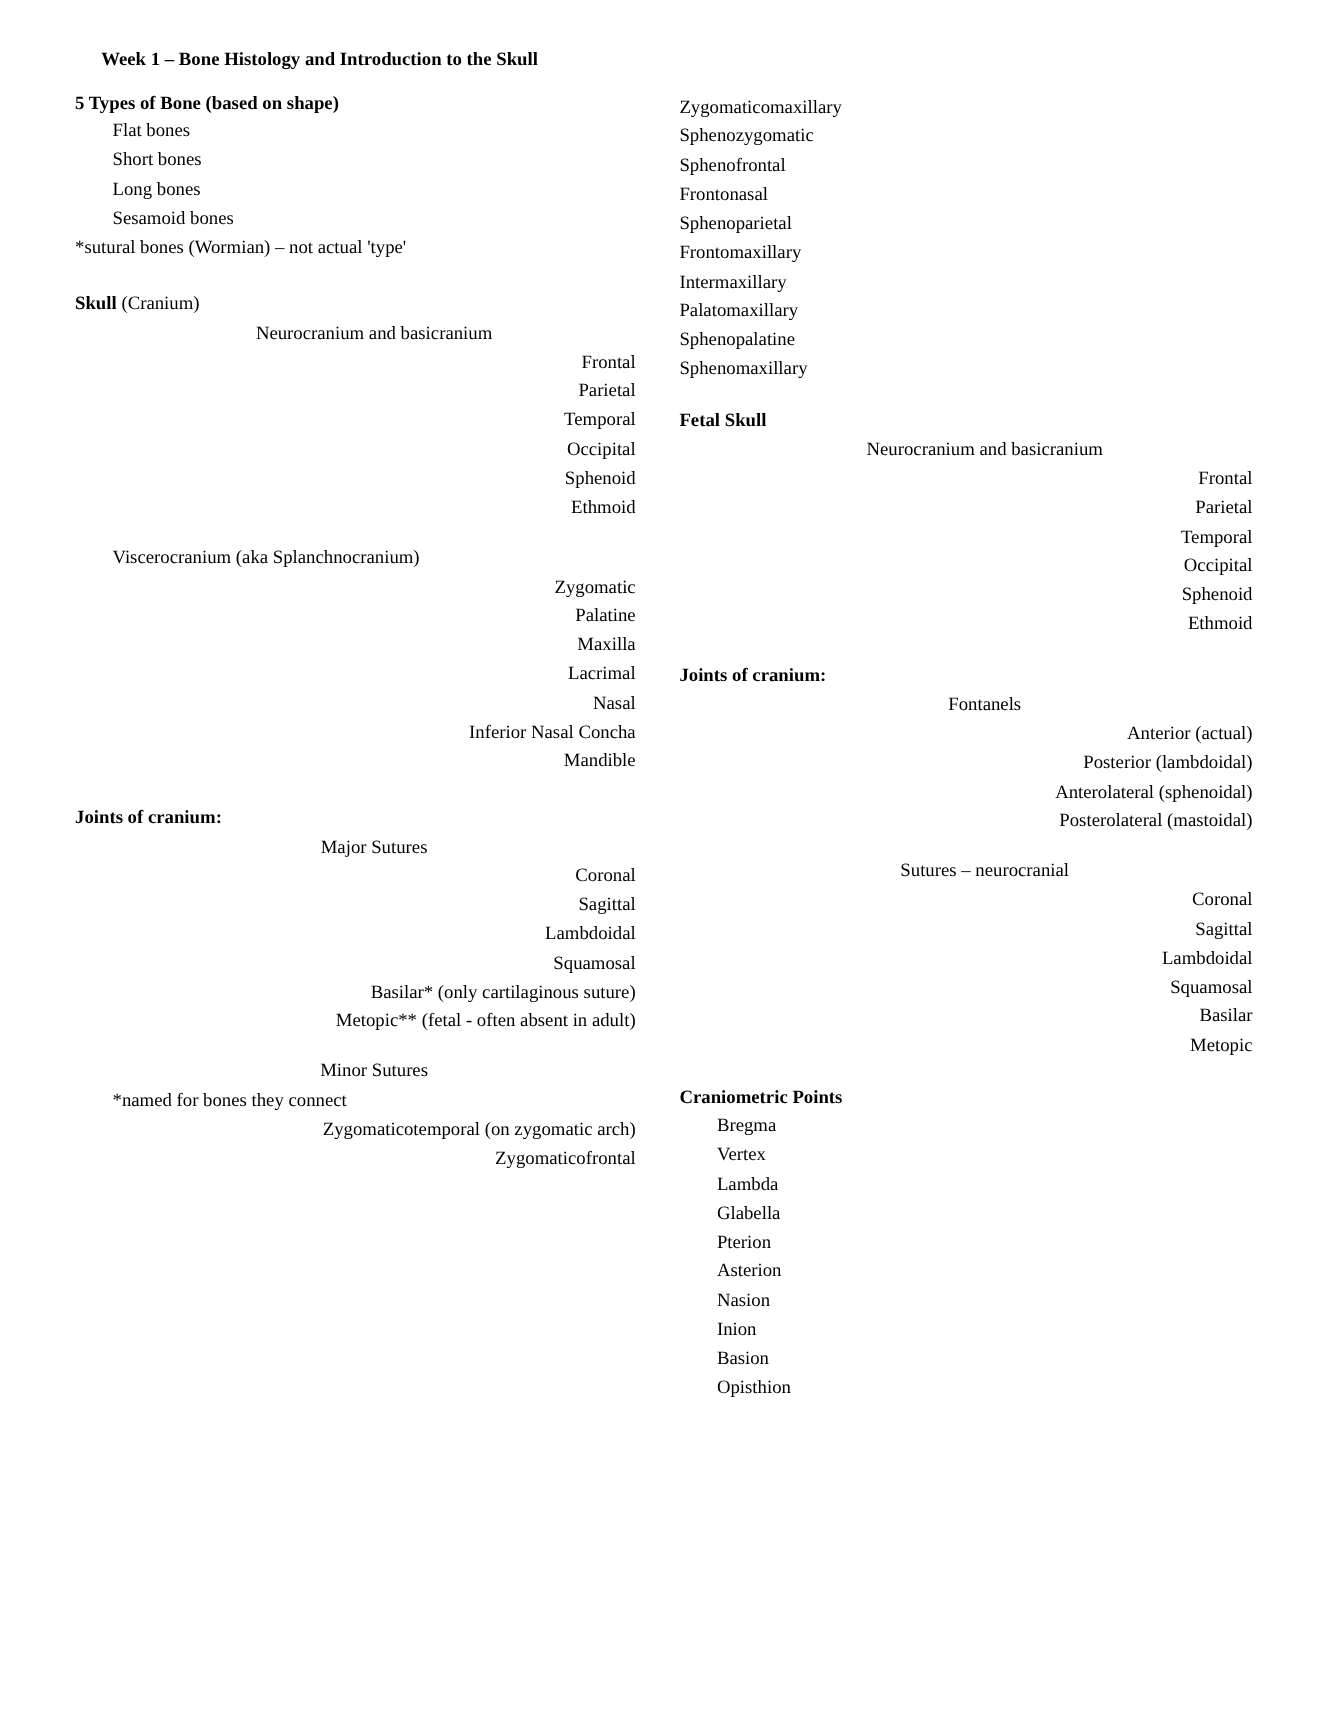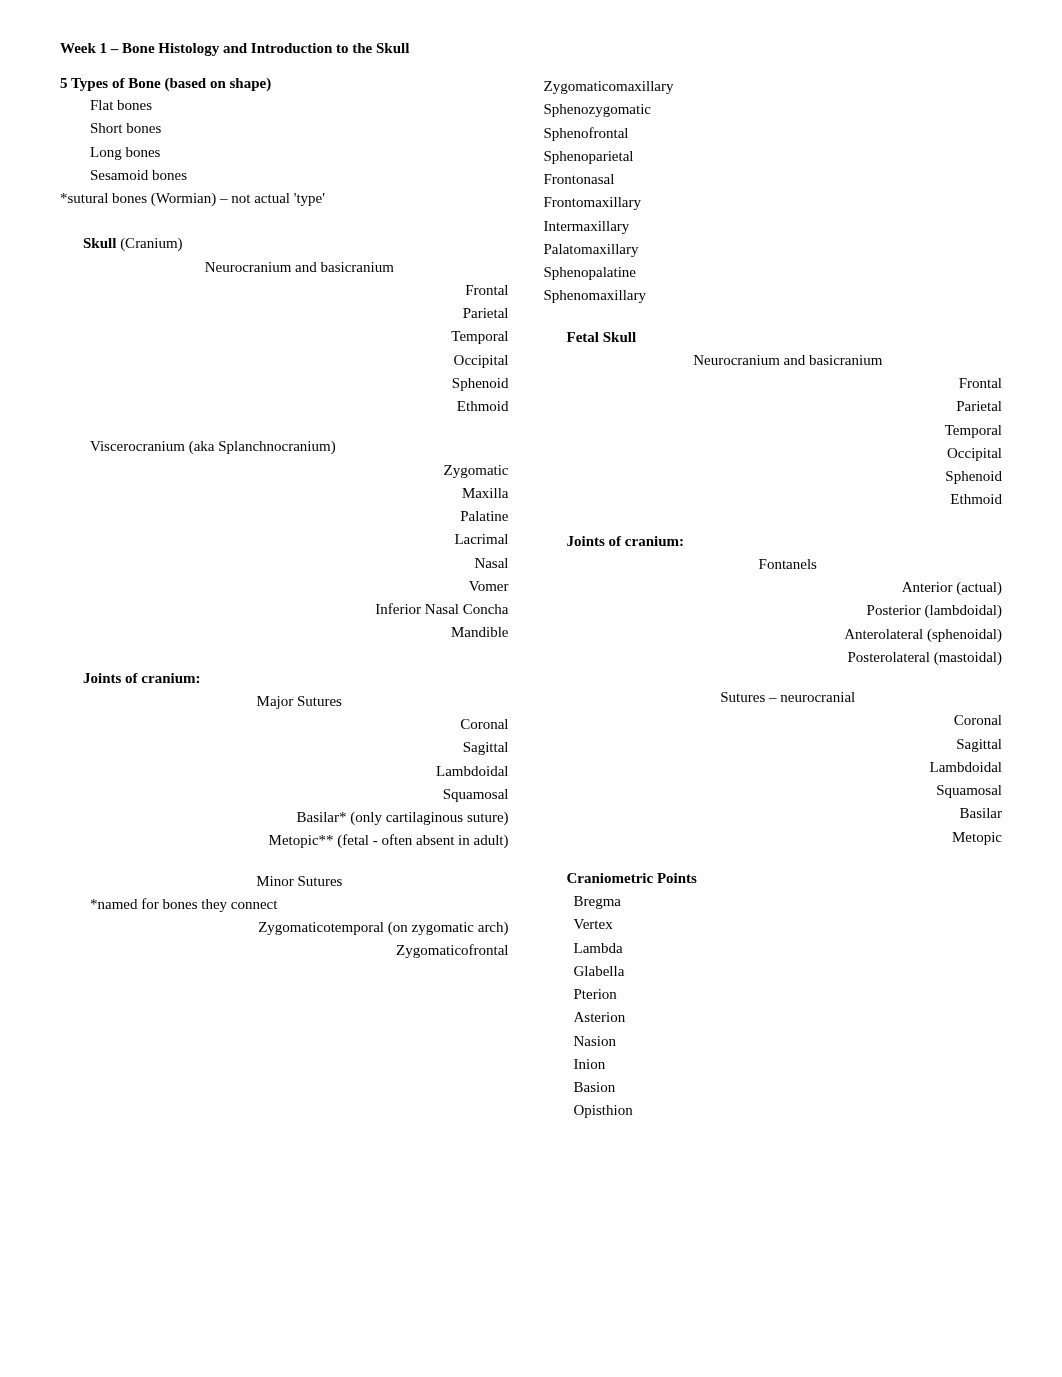--- a/index.html
+++ b/index.html
@@ -13,20 +13,21 @@
       font-size: 15px;
       color: #000000;
       padding: 40px 60px;
       width: 1062px;
       min-height: 1377px;
     }
     .page-title {
       font-weight: bold;
       font-size: 15px;
       margin-bottom: 18px;
+      margin-left: 21px;
     }
     .two-col {
       display: flex;
       gap: 5px;
     }
     .col-left {
       width: 50%;
       padding-right: 20px;
     }
     .col-right {
@@ -46,21 +47,20 @@
     }
     .indent-2 {
       margin-left: 60px;
       text-align: right;
     }
     .italic {
       text-align: center;
     }
     .bold {
       font-weight: bold;
-      margin-left: 23px;
     }
     .line {
       line-height: 1.55;
     }
     .right-col-section {
       margin-bottom: 18px;
     }
   </style>
 </head>
 <body>
@@ -89,25 +89,24 @@
       <div class="indent-2 line">Parietal</div>
       <div class="indent-2 line">Temporal</div>
       <div class="indent-2 line">Occipital</div>
       <div class="indent-2 line">Sphenoid</div>
       <div class="indent-2 line">Ethmoid</div>
       <br>
       <div class="indent-1 line">
         <span class="italic">Viscerocranium</span><span> (aka Splanchnocranium)</span>
       </div>
       <div class="indent-2 line">Zygomatic</div>
+      <div class="indent-2 line">Palatine</div>
       <div class="indent-2 line">Maxilla</div>
-      <div class="indent-2 line">Palatine</div>
       <div class="indent-2 line">Lacrimal</div>
       <div class="indent-2 line">Nasal</div>
-      <div class="indent-2 line">Vomer</div>
       <div class="indent-2 line">Inferior Nasal Concha</div>
       <div class="indent-2 line">Mandible</div>
     </div>
 
     <div class="section">
       <div class="bold line">Joints of cranium:</div>
       <div class="indent-1 italic line">Major Sutures</div>
       <div class="indent-2 line">Coronal</div>
       <div class="indent-2 line">Sagittal</div>
       <div class="indent-2 line">Lambdoidal</div>
@@ -122,22 +121,22 @@
     </div>
 
   </div>
 
   <div class="col-right">
 
     <div class="right-col-section" style="margin-bottom: 18px;">
       <div class="line">Zygomaticomaxillary</div>
       <div class="line">Sphenozygomatic</div>
       <div class="line">Sphenofrontal</div>
+      <div class="line">Frontonasal</div>
       <div class="line">Sphenoparietal</div>
-      <div class="line">Frontonasal</div>
       <div class="line">Frontomaxillary</div>
       <div class="line">Intermaxillary</div>
       <div class="line">Palatomaxillary</div>
       <div class="line">Sphenopalatine</div>
       <div class="line">Sphenomaxillary</div>
     </div>
 
     <div class="right-col-section">
       <div class="bold line">Fetal Skull</div>
       <div class="indent-1 italic line">Neurocranium and basicranium</div>

